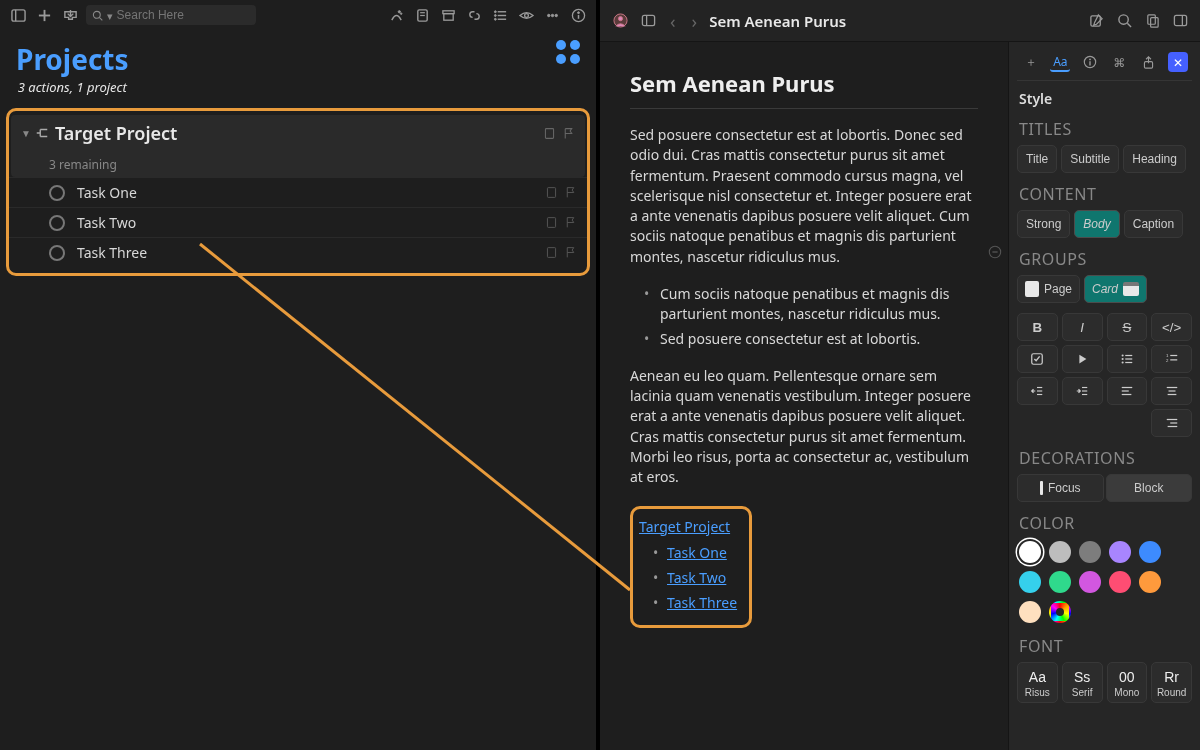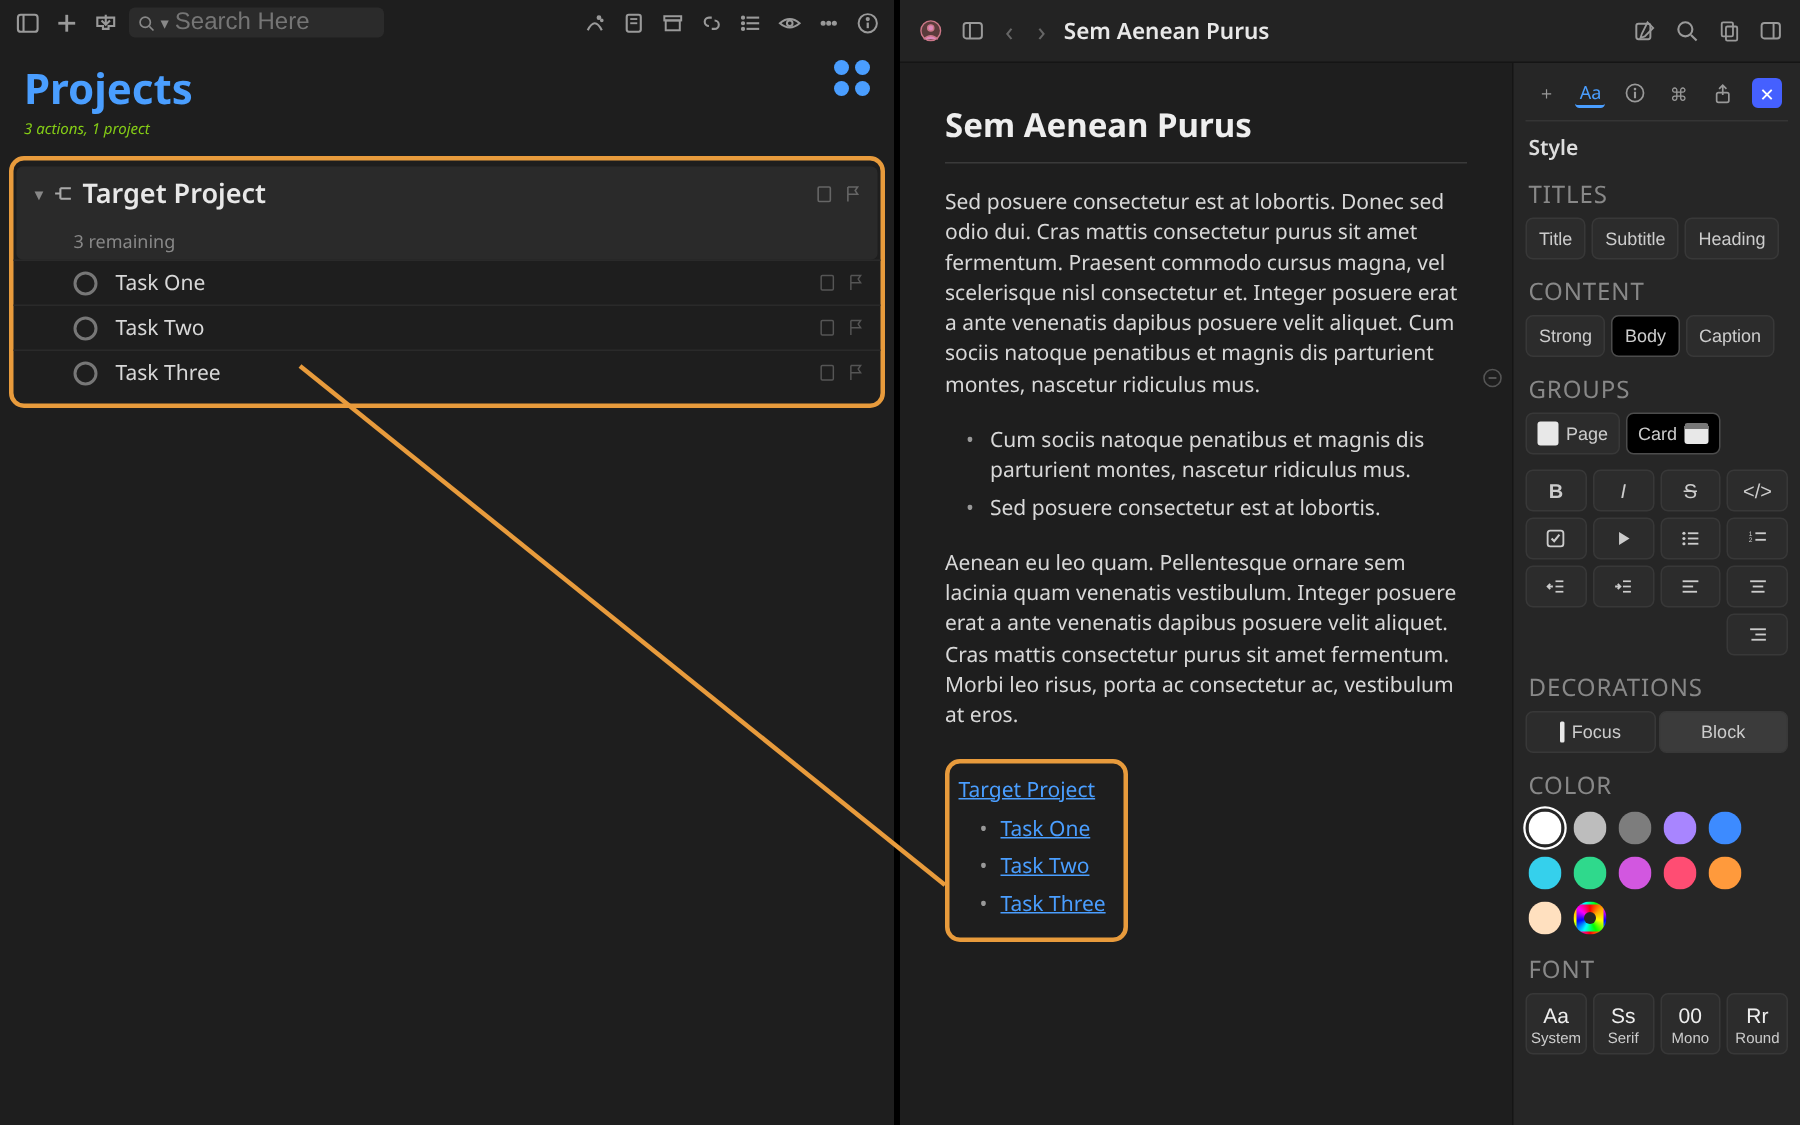--- a/index.html
+++ b/index.html
@@ -4,25 +4,25 @@
 <style>
   * { box-sizing: border-box; margin: 0; padding: 0; }
   html, body { width: 1200px; height: 750px; overflow: hidden; font-family: -apple-system, system-ui, sans-serif; background:#1a1a1a; color:#ccc; }
   body { display:flex; }
   
   .left-pane { width: 600px; height:100%; background:#1e1e1e; border-right:4px solid #000; display:flex; flex-direction:column; position:relative; }
   .left-toolbar { height:30px; display:flex; align-items:center; gap:6px; padding:0 8px; background:#1e1e1e; }
   .tb-icon { width:20px; height:20px; display:flex; align-items:center; justify-content:center; color:#9a9a9a; cursor:pointer; border-radius:3px; }
   .tb-icon svg { width:15px; height:15px; fill:currentColor; stroke:currentColor; }
   .search-field { flex:0 0 170px; height:20px; background:#2b2b2b; border-radius:4px; display:flex; align-items:center; padding:0 6px; gap:4px; color:#888; font-size:12px; }
-  .search-field input { background:transparent; border:none; outline:none; color:#ccc; font-size:16px; width:100%; }
+  .search-field input { background:transparent; border:none; outline:none; color:#ccc; font-size:12px; width:100%; }
   .tb-spacer { flex:1; }
   .left-header { padding:10px 16px 8px 16px; display:flex; align-items:flex-start; justify-content:space-between; }
   .left-header h1 { color:#4a9eff; font-size:28px; font-weight:700; }
-  .left-header .sub { color:#84cc16; font-size:10px; font-style:italic; }
+  .left-header .sub { color:#e5e5e5; font-size:13px; font-style:italic;text-align:center; }
   .dots-logo { width:24px; height:24px; position:relative; }
   .dots-logo span { position:absolute; width:10px; height:10px; background:#4a9eff; border-radius:50%; }
   .dots-logo span:nth-child(1){top:0;left:0;} .dots-logo span:nth-child(2){top:0;right:0;}
   .dots-logo span:nth-child(3){bottom:0;left:0;} .dots-logo span:nth-child(4){bottom:0;right:0;}
   .project-block { margin:4px 6px 0 6px; border:3px solid #e89b3c; border-radius:10px; padding:4px 0 6px 0; position:relative; background:#1e1e1e; }
   .project-row { display:flex; align-items:center; padding:3px 10px; position:relative; }
   .project-row.header-row { background:#2a2a2a; border-radius:4px; margin:0 2px; padding:6px 10px 4px 10px; flex-wrap:wrap; }
   .project-row.header-row .ptitle { font-size:18px; font-weight:600; color:#e8e8e8; flex:1; }
   .project-row.header-row .psub { font-size:12px; color:#888; width:100%; padding-left:28px; margin-top:11px;}
   .disclose { width:12px; color:#888; margin-right:2px; font-size:10px;}
@@ -57,21 +57,21 @@
   
   .inspector { width:192px; background:#262626; border-left:1px solid #151515; overflow-y:auto; padding:8px 8px 20px 8px; font-size:12px; }
   .insp-tabs { display:flex; justify-content:space-between; padding:2px 4px 8px 4px; border-bottom:1px solid #353535; margin-bottom:8px;}
   .insp-tabs .t { width:20px; height:20px; display:flex; align-items:center; justify-content:center; color:#999; cursor:pointer; border-radius:3px;}
   .insp-tabs .t.active { color:#4a9eff; border-bottom:2px solid #4a9eff; }
   .insp-tabs .t.blue-box { background:#4560ff; color:#fff; border-radius:4px; }
   .insp-h { font-size:14px; font-weight:600; color:#ddd; margin:2px 0 8px 2px; }
   .insp-label { font-size:16px; letter-spacing:0.6px; color:#888; text-transform:uppercase; margin:10px 0 5px 2px; }
   .seg { display:flex; gap:4px; flex-wrap:wrap; }
   .seg button { background:#2c2c2c; border:1px solid #383838; color:#ccc; font-size:12px; padding:6px 8px; border-radius:5px; cursor:pointer; display:flex; align-items:center; gap:5px; }
-  .seg button.sel { background:#000000; border-color:#4c4c4c; }
+  .seg button.sel { background:#0f766e; border-color:#4c4c4c;font-style:italic; }
   .seg button.swatch-btn { padding:5px 7px;}
   .icon-grid { display:grid; grid-template-columns:repeat(4,1fr); gap:4px; margin-top:4px;}
   .icon-grid button { background:#2c2c2c; border:1px solid #383838; color:#ccc; height:28px; border-radius:5px; cursor:pointer; display:flex; align-items:center; justify-content:center; }
   .icon-grid button svg { width:14px; height:14px; }
   .deco-row { display:flex; gap:2px; }
   .deco-row button { flex:1; background:#2c2c2c; border:1px solid #383838; color:#ccc; font-size:12px; padding:6px 0; border-radius:5px; cursor:pointer; display:flex; align-items:center; justify-content:center; gap:5px;}
   .deco-row button.sel{ background:#3b3b3b; }
   .colors { display:flex; flex-wrap:wrap; gap:8px; padding:2px; }
   .color-circle { width:22px; height:22px; border-radius:50%; cursor:pointer; border:2px solid transparent; }
   .color-circle.sel { box-shadow:0 0 0 2px #262626, 0 0 0 3.5px #fff; }
@@ -469,21 +469,21 @@
           <div class="color-circle" style="background: rgb(255, 77, 115);"></div>
           <div class="color-circle" style="background: rgb(255, 154, 60);"></div>
           <div class="color-circle" style="background: rgb(255, 224, 191);"></div>
           <div class="color-circle rainbow"></div>
         </div>
 
       <div class="insp-label">FONT</div>
       <div class="font-grid" id="font-grid">
           <button>
             <span class="sample">Aa</span>
-            <span>System</span>
+            <span>Risus</span>
           </button>
           <button>
             <span class="sample">Ss</span>
             <span>Serif</span>
           </button>
           <button>
             <span class="sample">00</span>
             <span>Mono</span>
           </button>
           <button>

